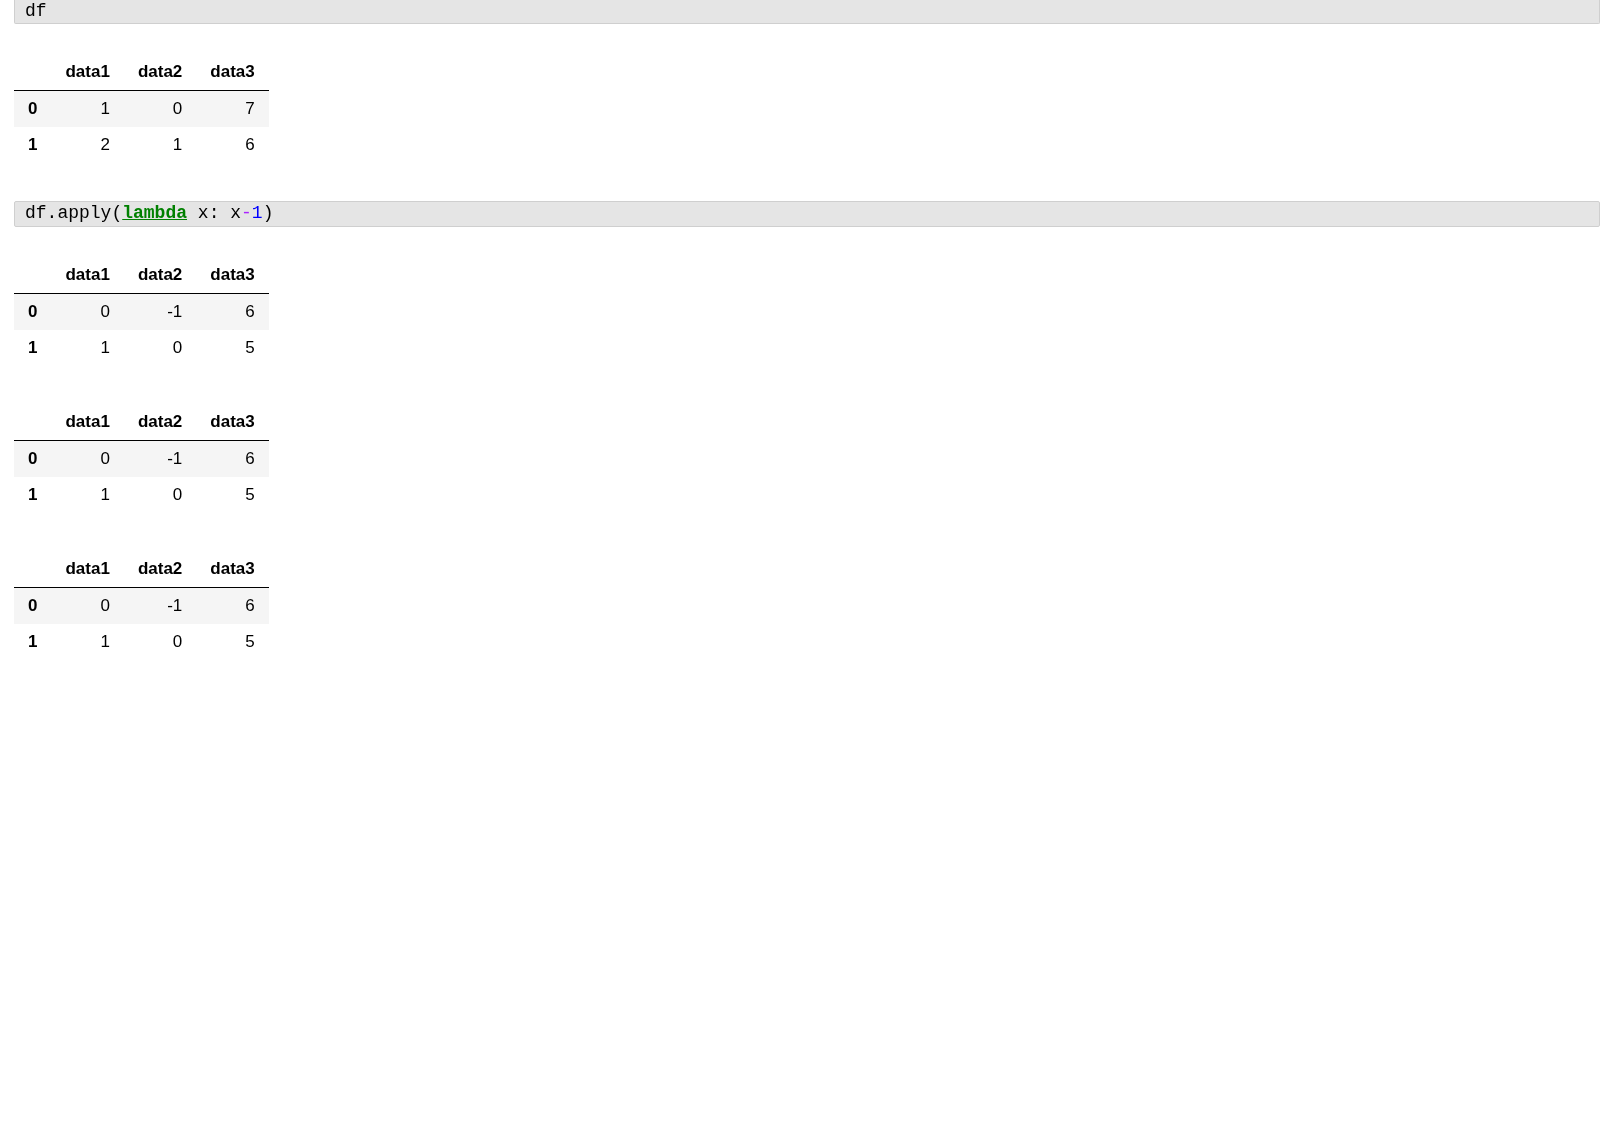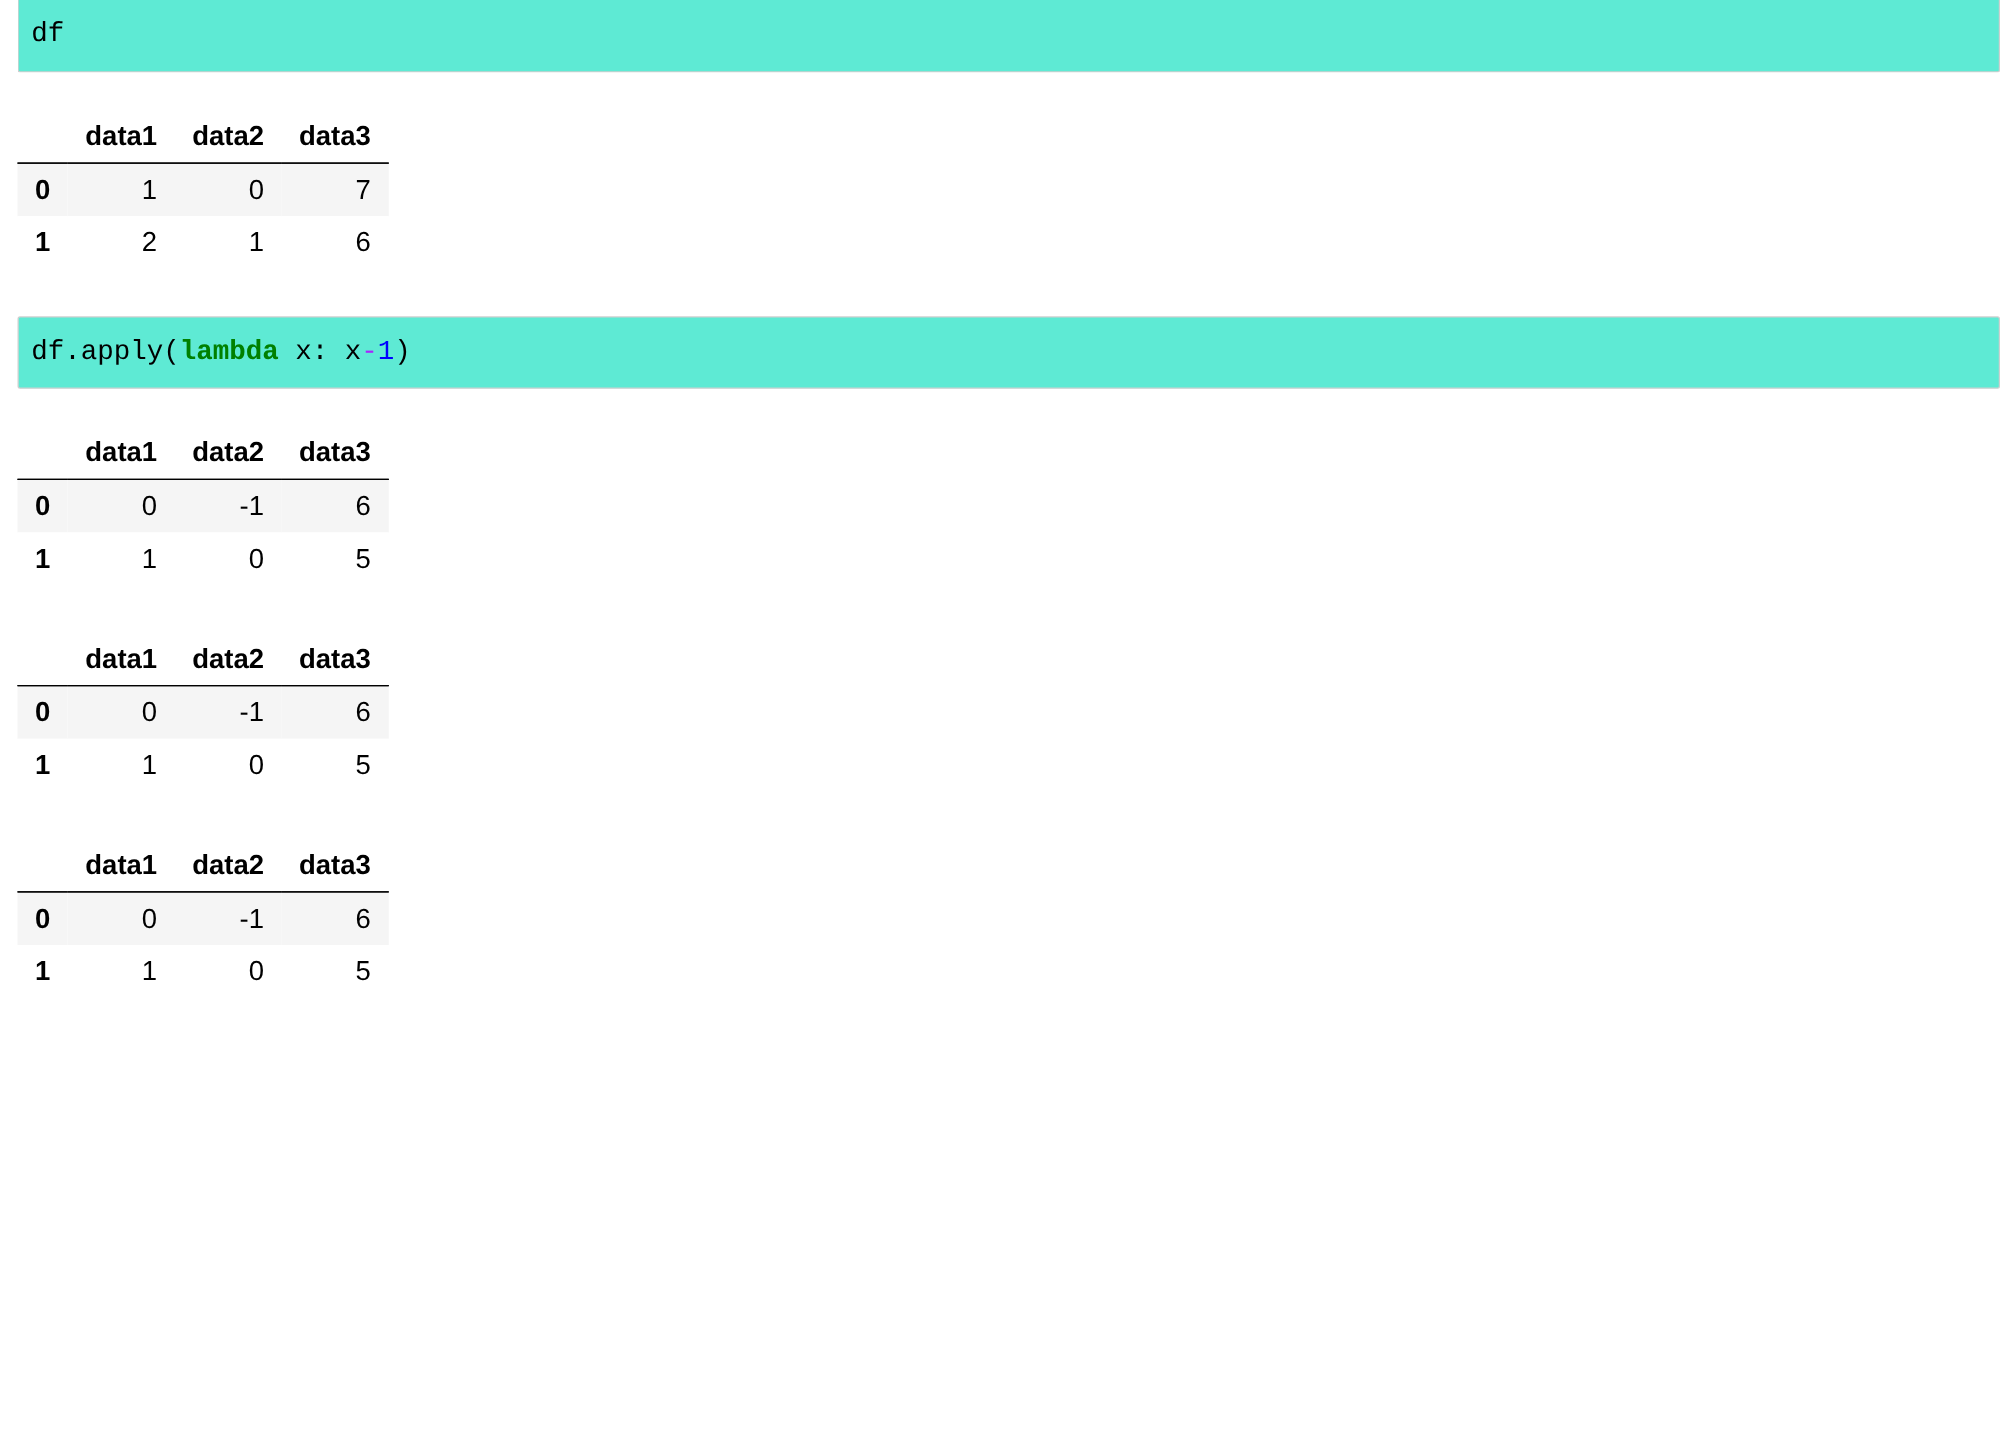--- a/index.html
+++ b/index.html
@@ -9,44 +9,44 @@
     }
     
     body {
       font-family: "Helvetica Neue", Helvetica, Arial, sans-serif;
       font-size: 14px;
       background: #fff;
       padding: 0 0 20px 0;
     }
     
     .code-cell {
-      background: #5eead4;
+      background: #e5e5e5;
       border: 1px solid #cfcfcf;
       border-radius: 2px;
-      padding: 14px 10px;
+      padding: 0 10px;
       margin: 0 0 30px 14px;
       font-family: Menlo, Monaco, "Courier New", monospace;
-      font-size: 22px;
+      font-size: 18px;
       line-height: 1.3;
     }
     
     .code-cell.first {
       margin-top: 0;
       border-top: none;
       border-top-left-radius: 0;
       border-top-right-radius: 0;
     }
     
     .output-block {
       margin: 0 0 38px 14px;
     }
     
     .dataframe {
       border-collapse: collapse;
-      font-size: 22px;
+      font-size: 17px;
     }
     
     .dataframe th, .dataframe td {
       padding: 8px 14px;
       text-align: right;
       border: none;
     }
     
     .dataframe thead th {
       font-weight: bold;
@@ -63,21 +63,21 @@
     }
     
     .dataframe tbody tr:nth-child(odd) {
       background: #f5f5f5;
     }
     
     .dataframe tbody tr:nth-child(even) {
       background: #fff;
     }
     
-    .kw { color: #008000; font-weight: bold; }
+    .kw { color: #008000; font-weight: bold; text-decoration: underline; }
     .num { color: #0000ff; }
     .op { color: #aa22ff; }
   </style>
 </head>
 <body>
 
 <div id="notebook">
     <div class="code-cell first"><span>df</span></div>
     <div class="output-block">
       <table class="dataframe">

